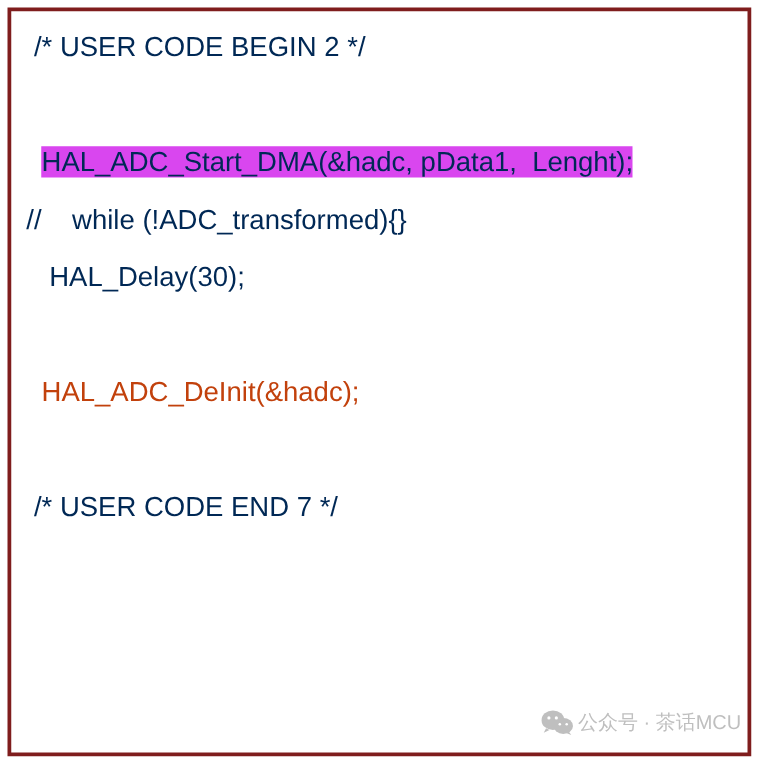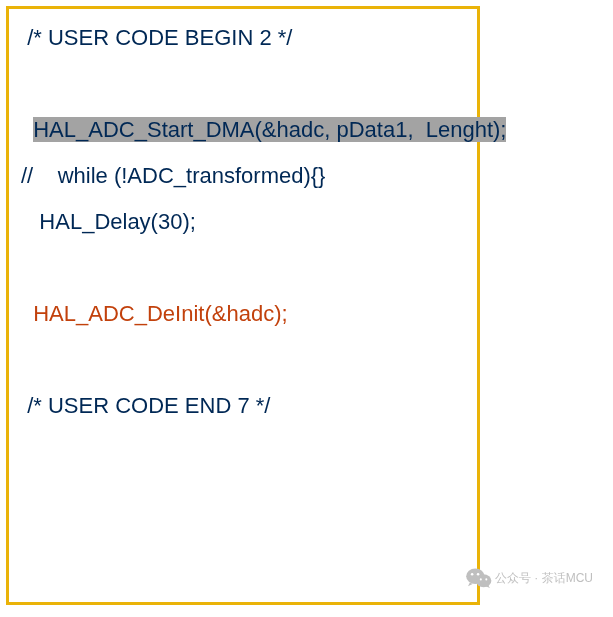--- a/index.html
+++ b/index.html
@@ -8,48 +8,48 @@
     width: 613px;
     height: 617px;
     background: #fff;
     font-family: Arial, "Microsoft YaHei", sans-serif;
     overflow: hidden;
   }
   .outer {
     position: absolute;
     left: 6px;
     top: 6px;
-    width: 474px;
+    width: 595px;
     height: 599px;
-    border: 3px solid #eab308;
+    border: 3px solid #7f1d1d;
     box-sizing: border-box;
     padding: 18px 0 0 12px;
   }
   .line {
     font-size: 22px;
     color: #002855;
     white-space: pre;
     line-height: 1.0;
     margin-bottom: 24px;
   }
   .highlight {
-    background: #a3a3a3;
+    background: #d946ef;
     display: inline;
   }
   .red {
     color: #c2410c;
   }
   .watermark {
     position: absolute;
     right: 20px;
     bottom: 28px;
     color: #bfbfbf;
-    font-size: 12px;
+    font-size: 16px;
     display: flex;
-    align-items: center;
+    align-items: flex-end;
     gap: 3px;
     font-family: "Microsoft YaHei", Arial, sans-serif;
   }
   .wm-icon {
     width: 26px;
     height: 22px;
     position: relative;
   }
   .wm-icon svg { display: block; }
 </style>

